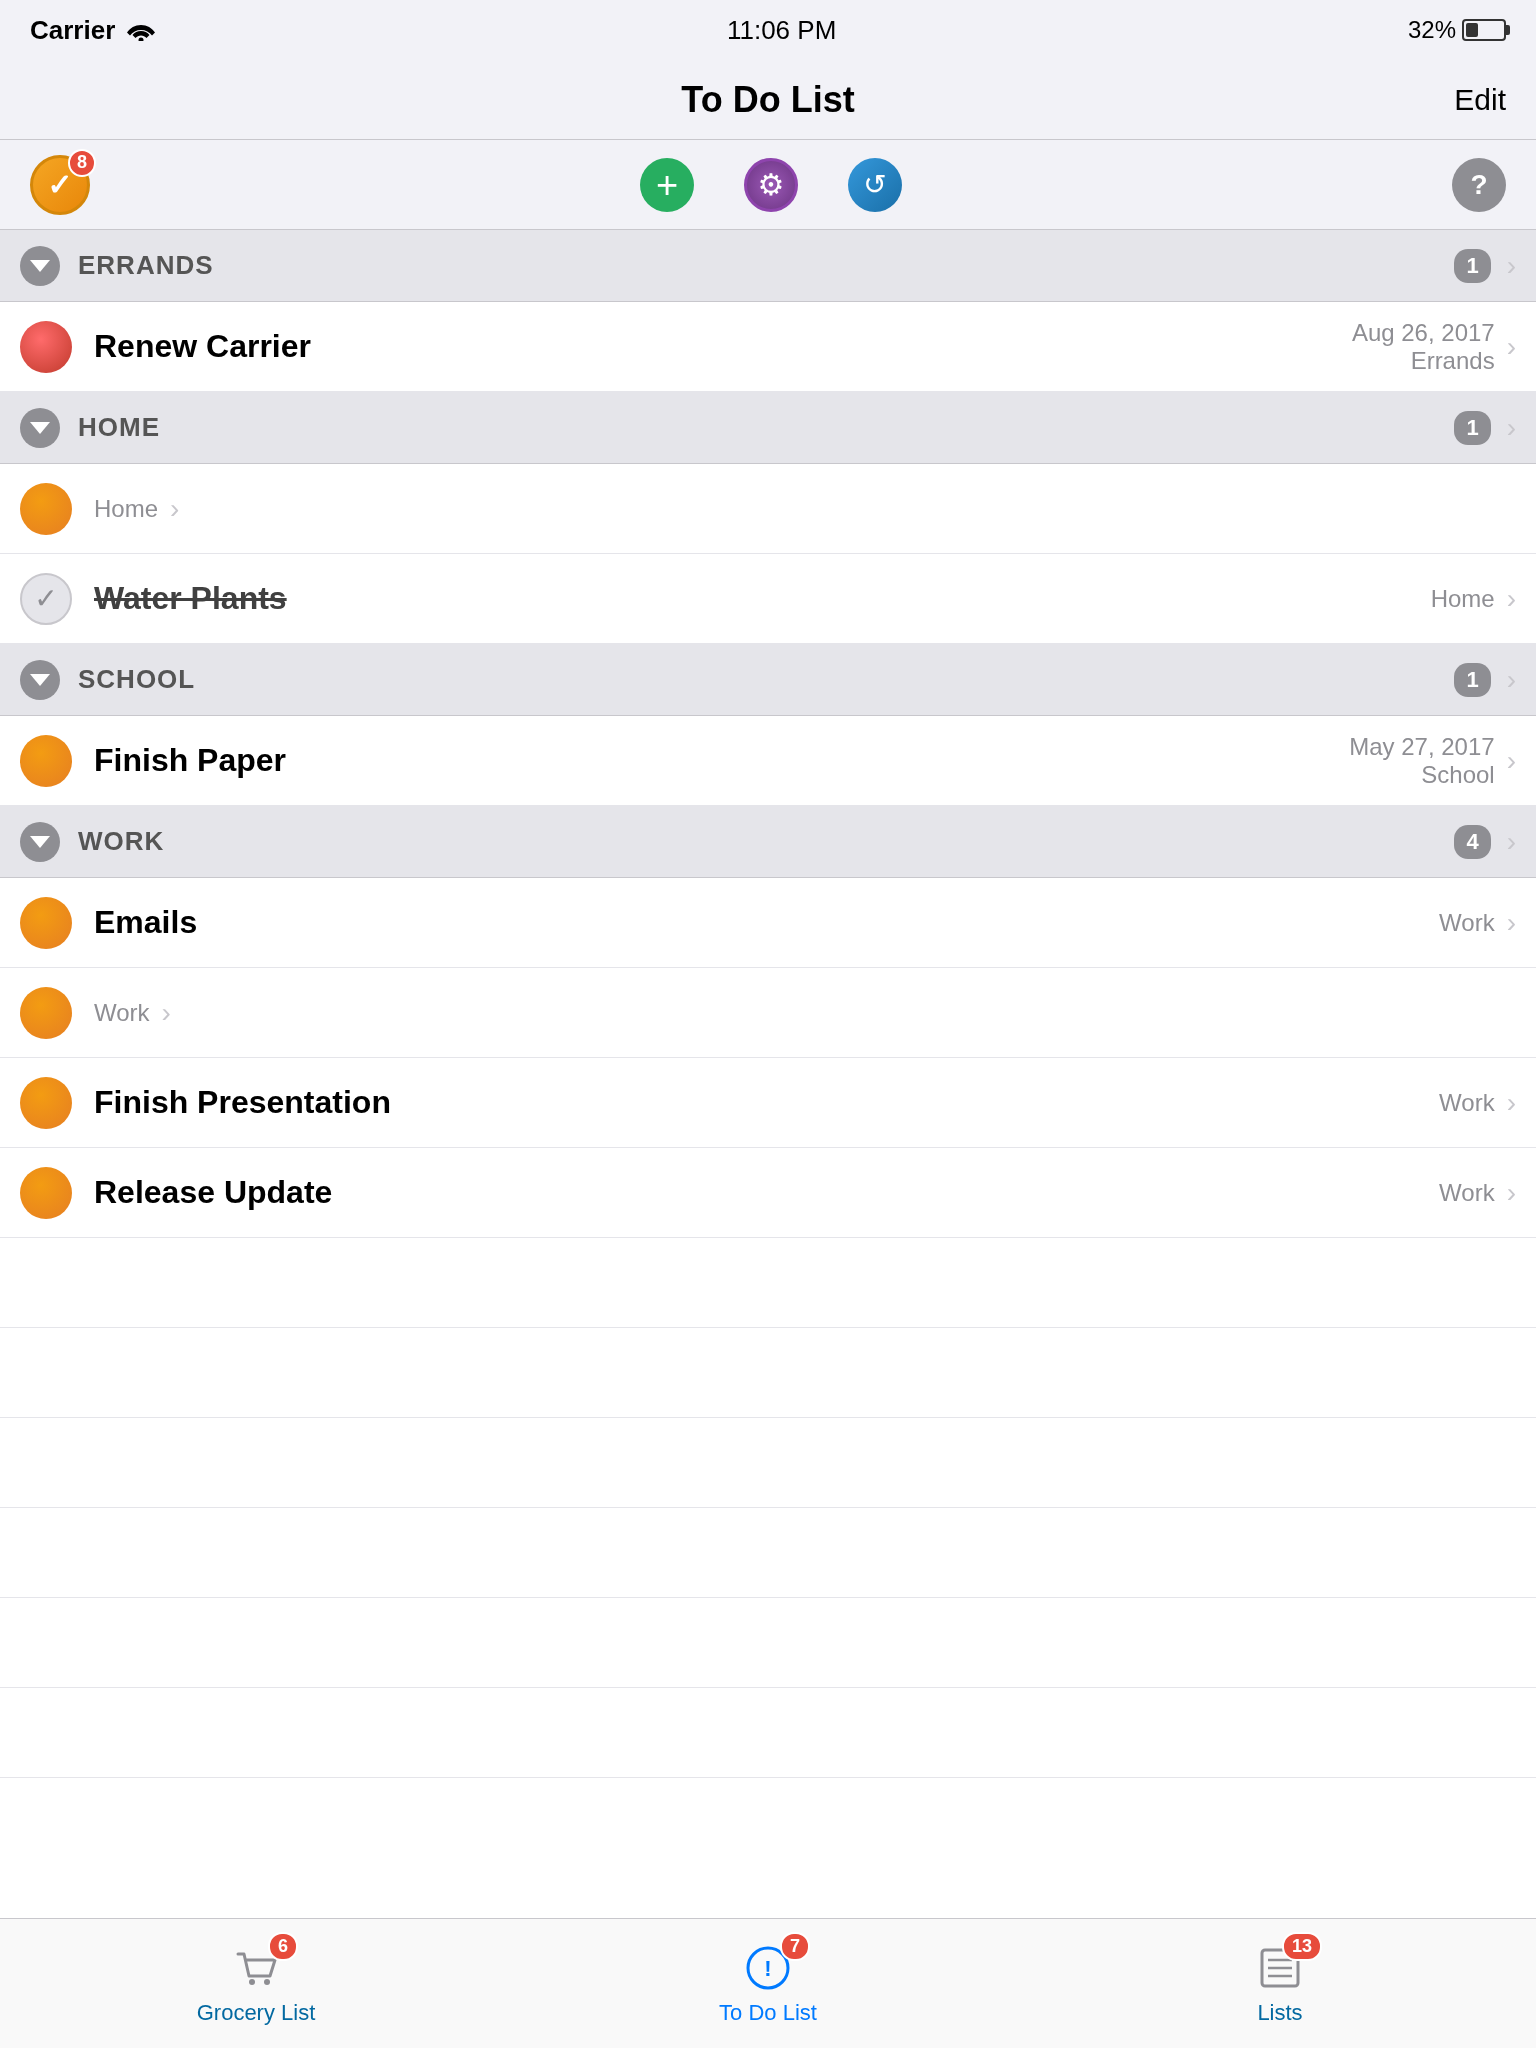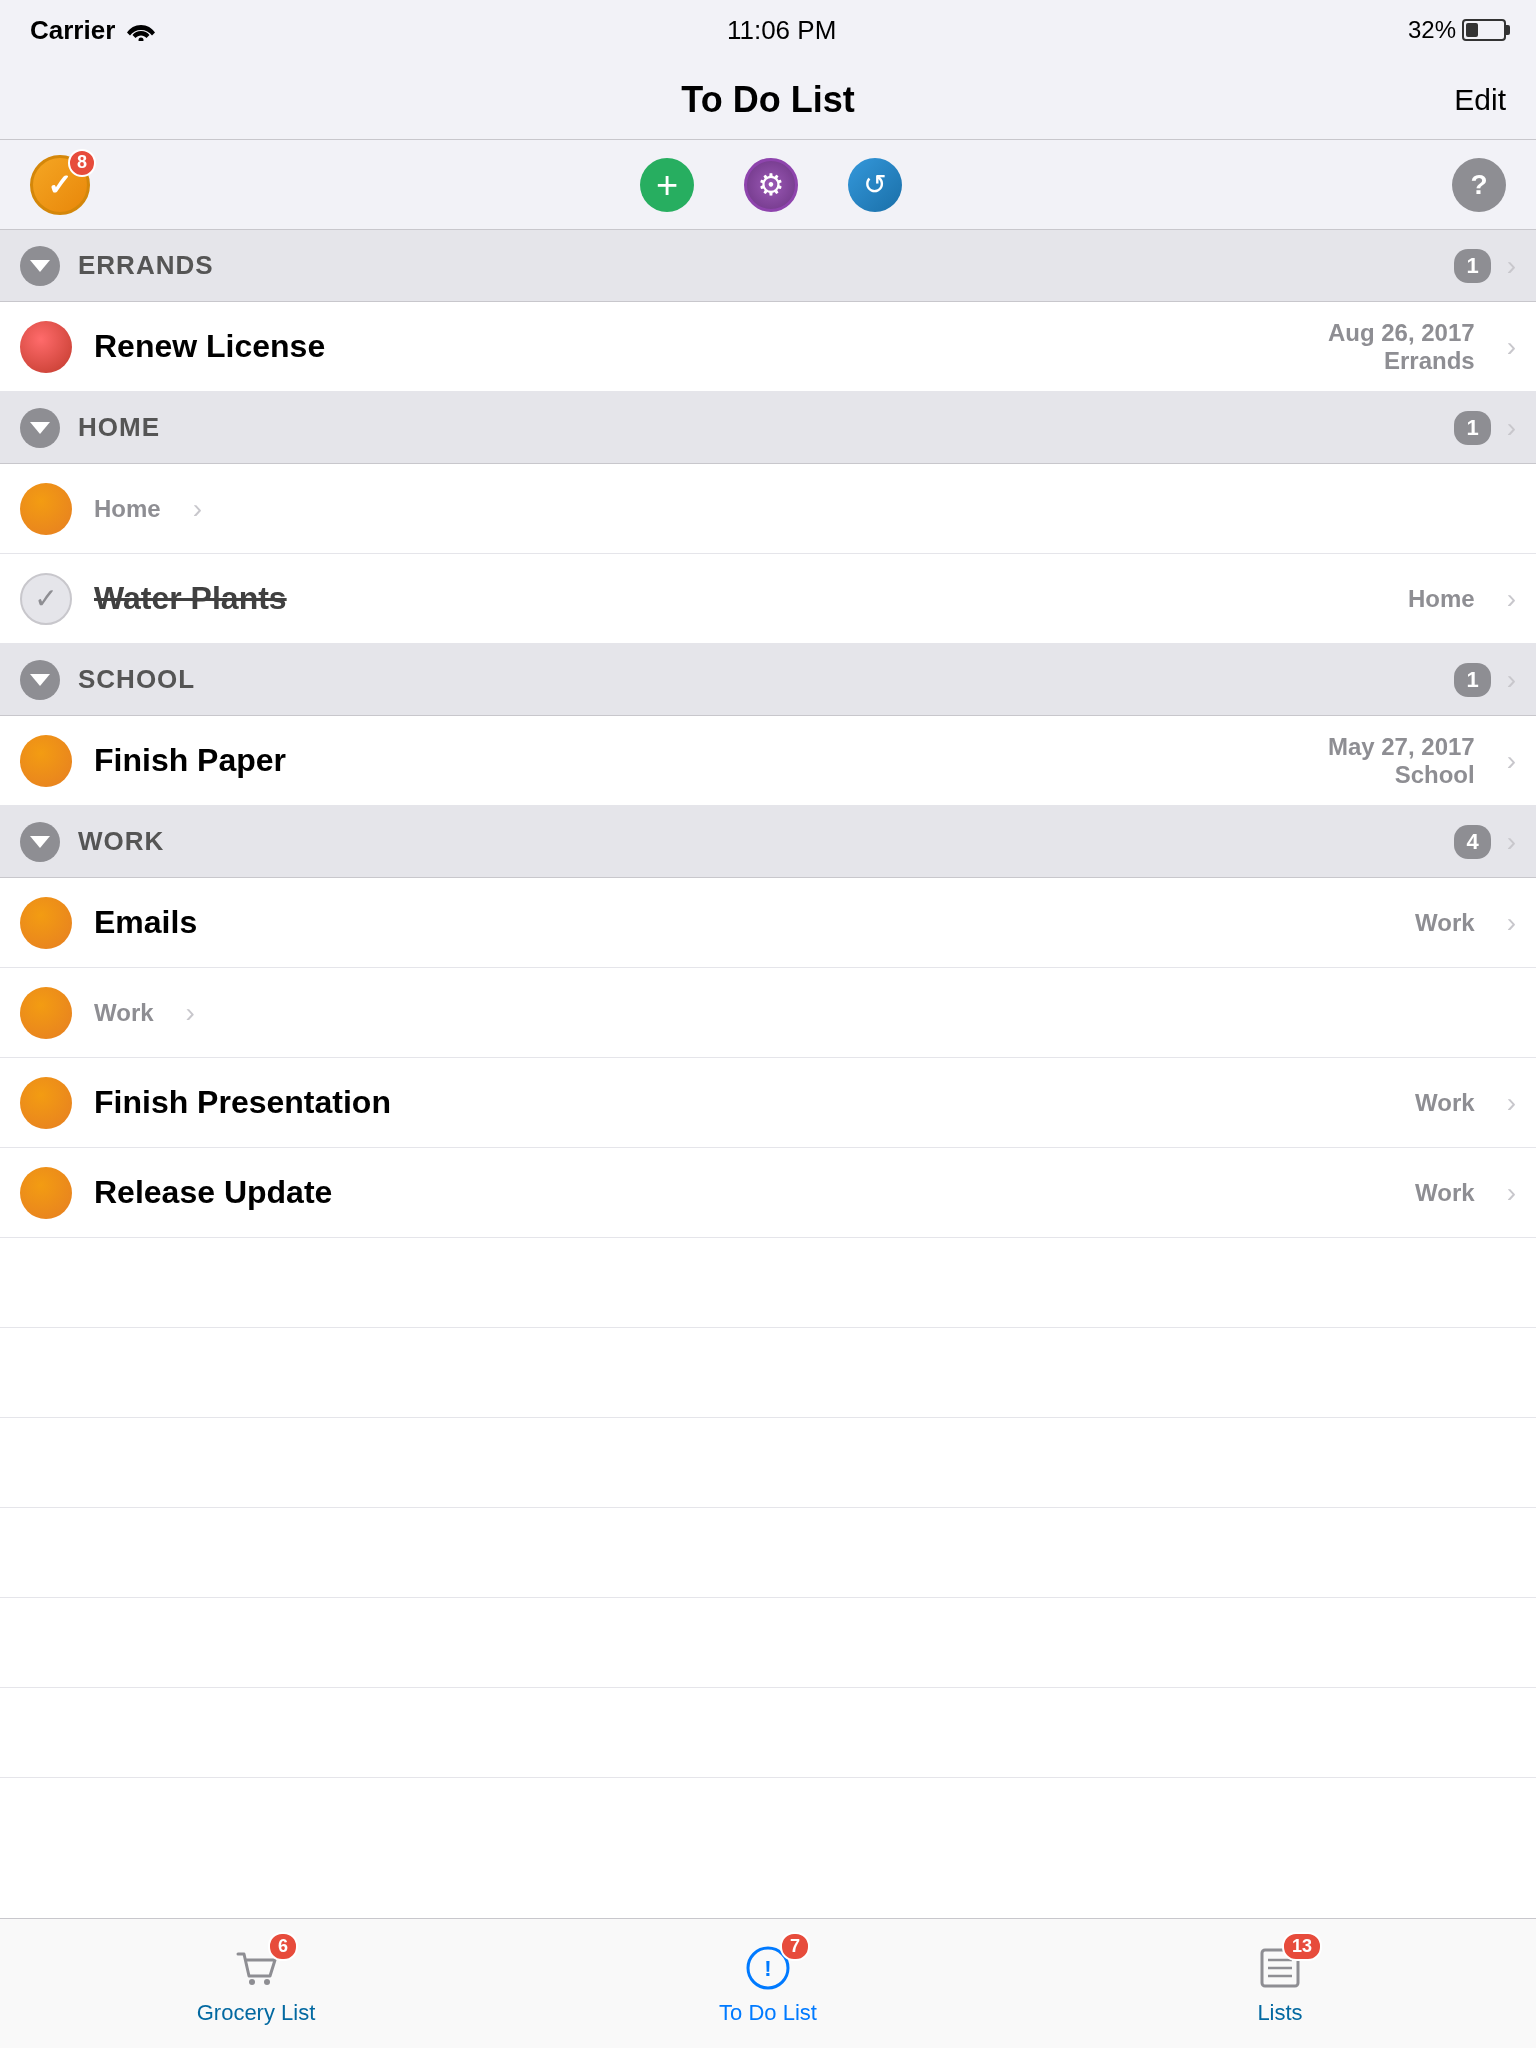--- a/index.html
+++ b/index.html
@@ -186,22 +186,21 @@
       font-size: 32px;
       font-weight: 600;
       color: #000;
     }
     .row-title.completed {
       text-decoration: line-through;
       color: #404040;
     }
     .row-meta {
       display: flex; flex-direction: column; align-items: flex-end;
-      margin-right: 32px;
-      font-weight: bold;
+      margin-right: 12px;
     }
     .row-date { font-size: 24px; color: #8e8e93; }
     .row-category { font-size: 24px; color: #8e8e93; }
     .row-arrow { color: #c8c7cc; font-size: 28px; }
 
     
     .empty-row {
       height: 90px;
       border-bottom: 1px solid #e5e5ea;
       background: #fff;
@@ -308,21 +307,21 @@
     <div class="section-header">
     <div class="section-chevron-down">
       <div class="chevron-down-shape"></div>
     </div>
     <span class="section-label">ERRANDS</span>
     <span class="section-count">1</span>
     <span class="section-arrow">›</span>
   </div>
     <div class="list-row">
       <div class="row-circle circle-red"></div>
-      <span class="row-title">Renew License</span>
+      <span class="row-title">Renew Carrier</span>
       <div class="row-meta">
            <span class="row-date">Aug 26, 2017</span>
            <span class="row-category">Errands</span>
          </div>
       <span class="row-arrow">›</span>
     </div>
     <div class="section-header">
     <div class="section-chevron-down">
       <div class="chevron-down-shape"></div>
     </div>

